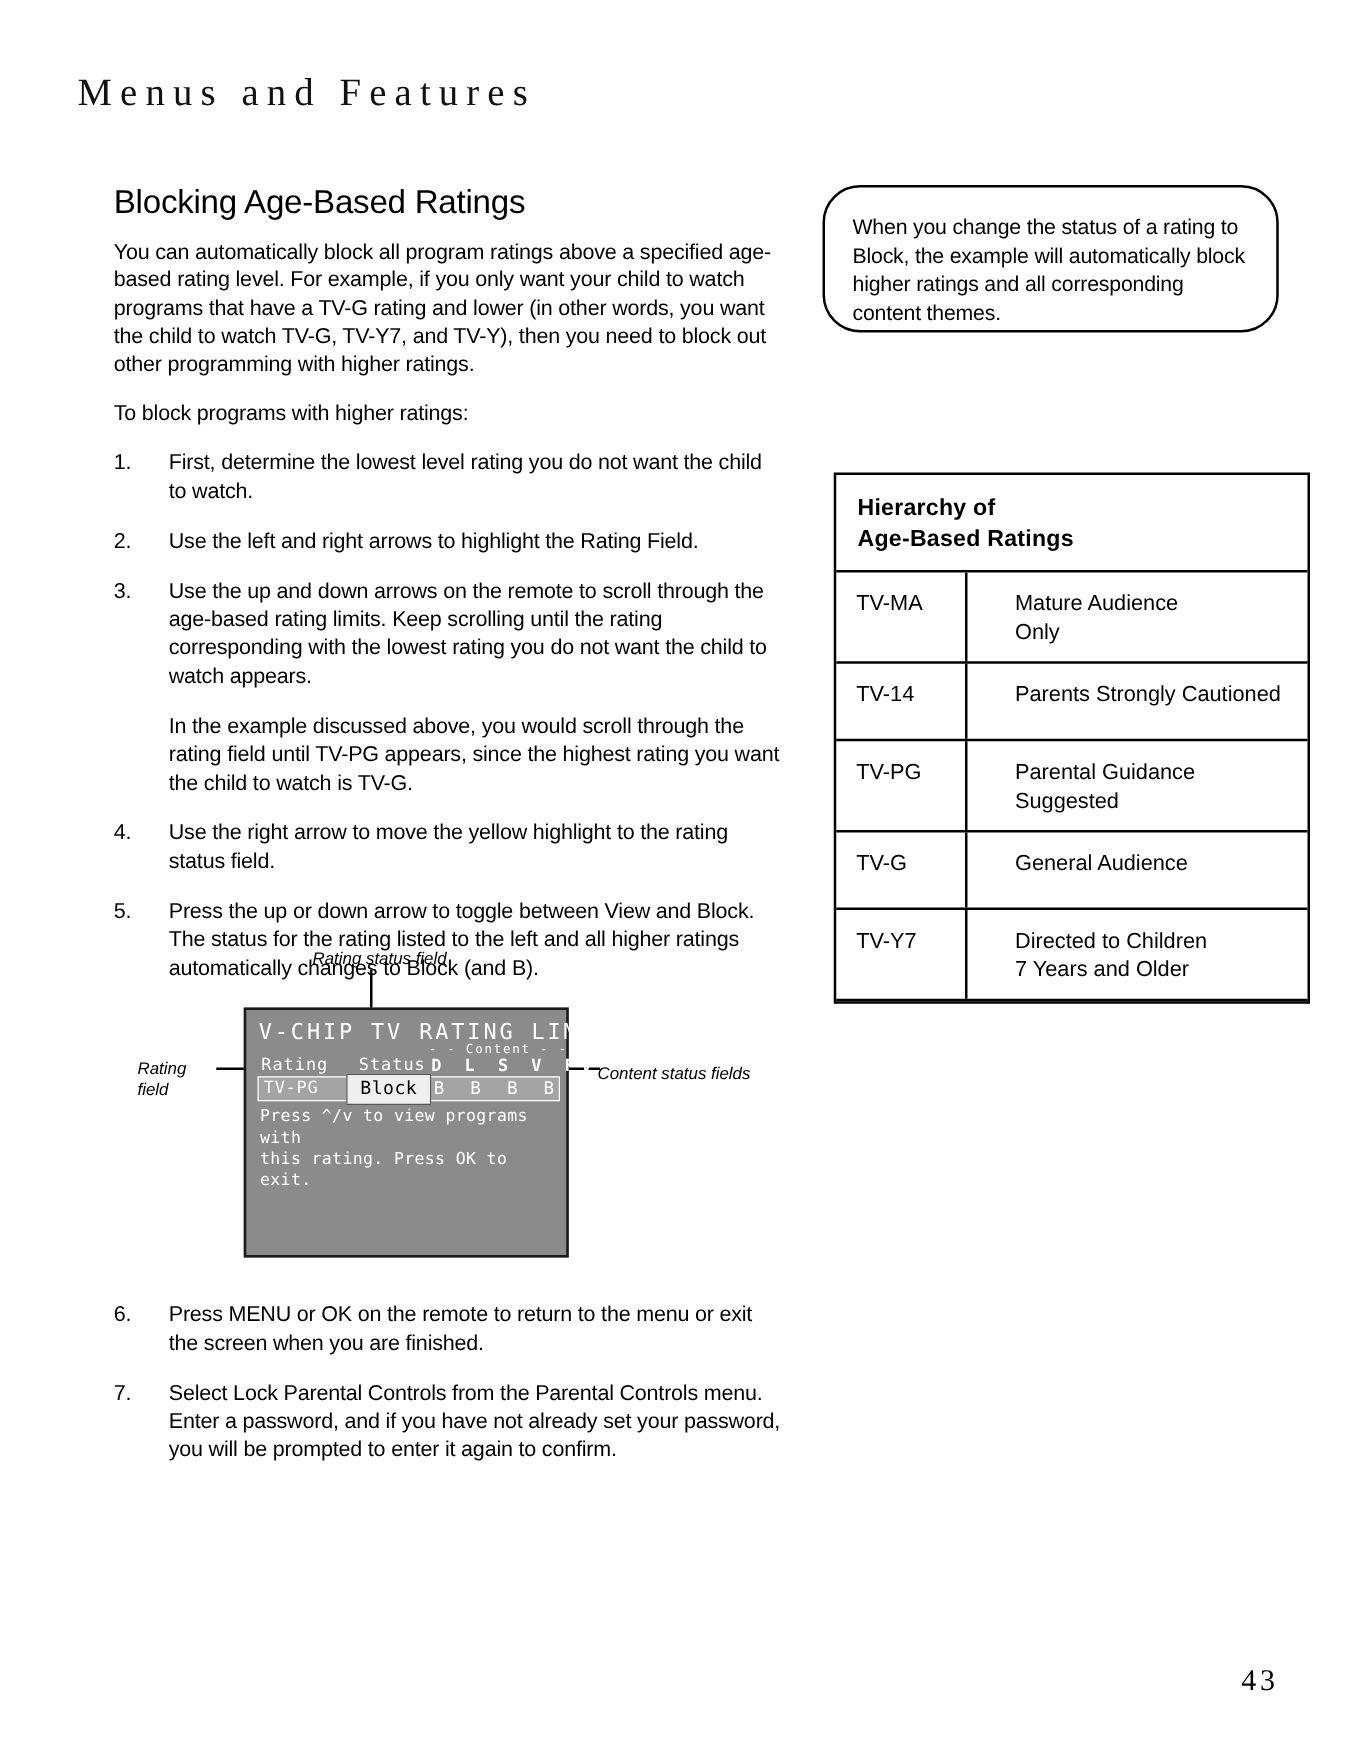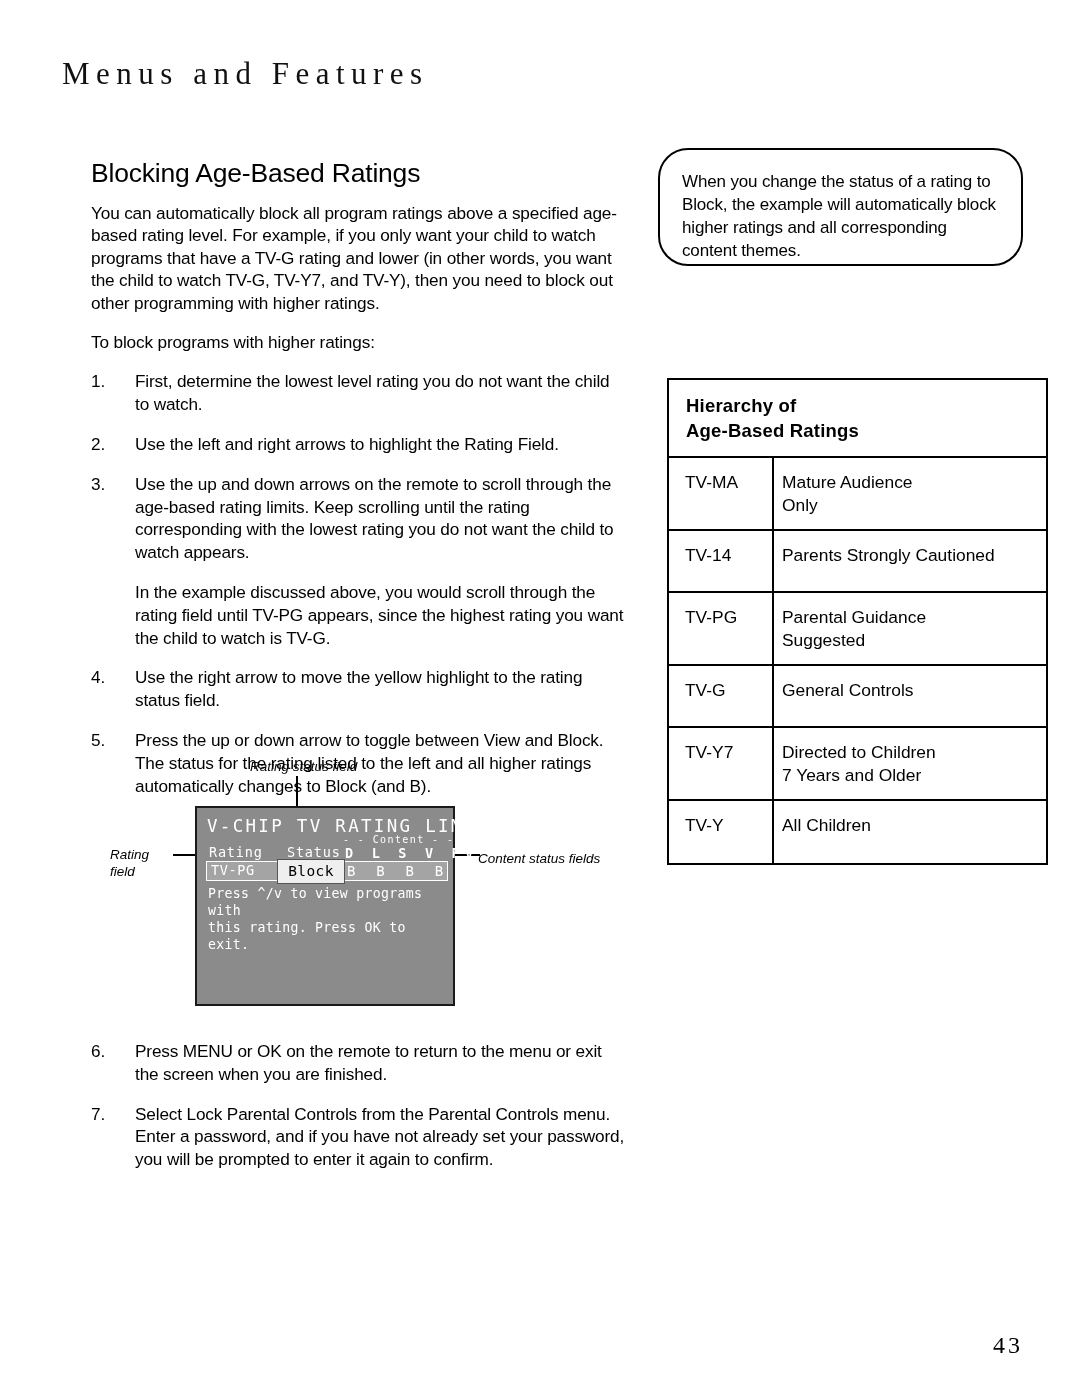--- a/index.html
+++ b/index.html
@@ -29,21 +29,21 @@
   
   .left-col {
     position: absolute;
     left: 91px;
     top: 146px;
     width: 534px;
   }
   .section-title {
     font-size: 26.5px;
     letter-spacing: -0.2px;
-    margin: 12px 0 13px 0;
+    margin: 0 0 13px 0;
     font-weight: 400;
   }
   .para {
     font-size: 17.2px;
     line-height: 22.4px;
     margin: 0 0 17px 0;
     letter-spacing: -0.15px;
   }
   .steps { margin: 0; padding: 0; list-style: none; }
   .step {
@@ -108,21 +108,21 @@
   .hier-row.last { border-bottom: none; }
   .hier-code {
     flex: 0 0 105px;
     border-right: 2.3px solid #000;
     padding: 13px 0 13px 16px;
     font-size: 17.4px;
     line-height: 22.5px;
   }
   .hier-desc {
     flex: 1 1 auto;
-    padding: 13px 0 13px 8px;
+    padding: 13px 0 13px 38px;
     font-size: 17.4px;
     line-height: 22.5px;
     white-space: pre-line;
   }
 
   
   .tv-figure {
     position: absolute;
     left: 110px;
     top: 758px;
@@ -319,30 +319,26 @@
     <div class="hier-code">TV-14</div>
     <div class="hier-desc">Parents Strongly Cautioned</div>
   </div>
   <div class="hier-row">
     <div class="hier-code">TV-PG</div>
     <div class="hier-desc">Parental Guidance
 Suggested</div>
   </div>
   <div class="hier-row">
     <div class="hier-code">TV-G</div>
-    <div class="hier-desc">General Controls</div>
+    <div class="hier-desc">General Audience</div>
   </div>
   <div class="hier-row">
     <div class="hier-code">TV-Y7</div>
     <div class="hier-desc">Directed to Children
 7 Years and Older</div>
-  </div>
-  <div class="hier-row last">
-    <div class="hier-code">TV-Y</div>
-    <div class="hier-desc">All Children</div>
   </div>
 </div>
 
 <div class="tv-figure">
 
   <div class="callout-lbl cl-rating-status">Rating status field</div>
   <div class="callout-lbl cl-rating-field">Rating
 field</div>
   <div class="callout-lbl cl-content">Content status fields</div>
 

